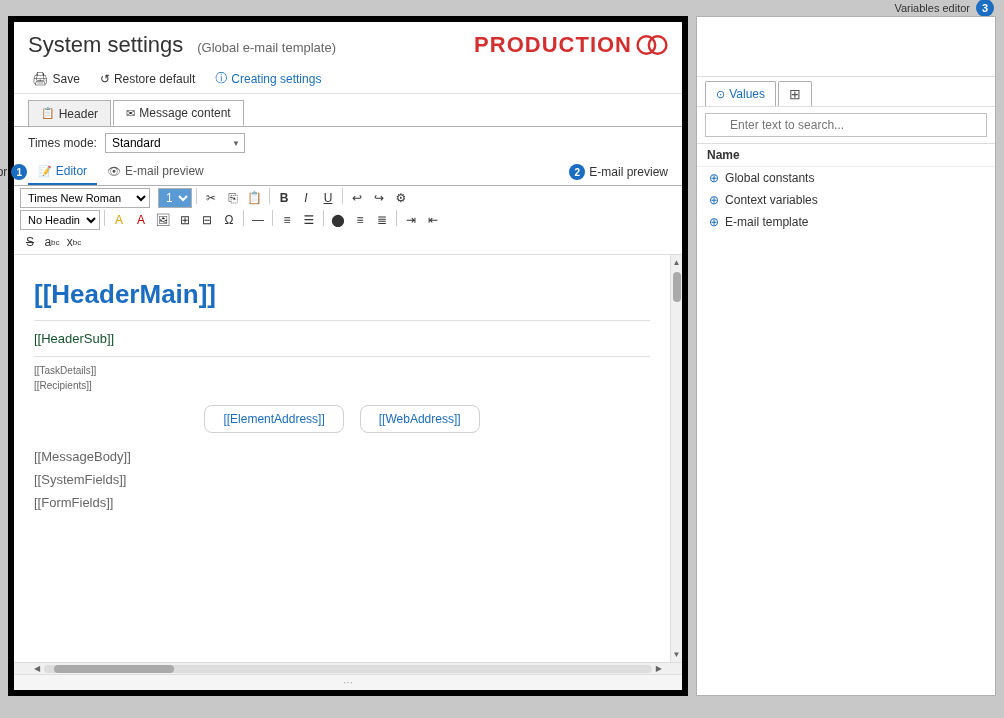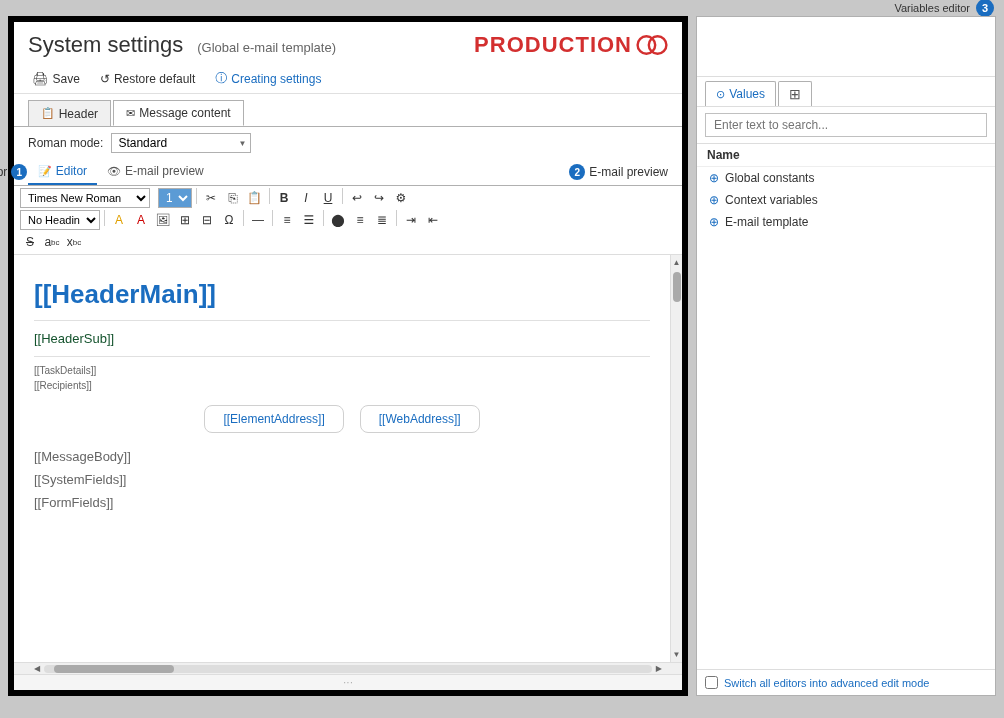--- a/index.html
+++ b/index.html
@@ -352,21 +352,21 @@
       background: white;
       font-weight: 500;
     }
     .search-box {
       padding: 6px 8px;
       border-bottom: 1px solid #ddd;
     }
     .search-input {
       width: 100%;
       border: 1px solid #c0c0c0;
-      padding: 4px 8px;
+      padding: 4px 24px;
       font-size: 12px;
       color: #999;
       outline: none;
     }
     .name-header {
       padding: 4px 10px;
       font-size: 12px;
       font-weight: 600;
       color: #333;
       border-bottom: 1px solid #eee;
@@ -449,21 +449,21 @@
         <span style="font-size:11px;">📋</span>
         <span>Header</span>
       </div>
       <div class="tab active">
         <span style="font-size:11px;">✉</span>
         <span>Message content</span>
       </div>
     </div>
 
     <div class="edit-mode-row" style="border-top:1px solid #b0b0b0;">
-      <span class="edit-mode-label">Roman mode:</span>
+      <span class="edit-mode-label">Times mode:</span>
       <div class="select-wrapper">
         <select class="edit-mode-select">
           <option>Standard</option>
           <option>Advanced</option>
         </select>
       </div>
     </div>
 
     <div class="editor-area">
 
@@ -614,19 +614,15 @@
         <span>Context variables</span>
       </div>
       <div class="tree-item">
         <span class="tree-expand">⊕</span>
         <span>E-mail template</span>
       </div>
     </div>
 
     <div style="flex:1;"></div>
 
-    <div class="right-bottom">
-      <input type="checkbox" class="checkbox" style="">
-      <span class="checkbox-label">Switch all editors into advanced edit mode</span>
-    </div>
   </div>
 
 </div>
 
 </body></html>

